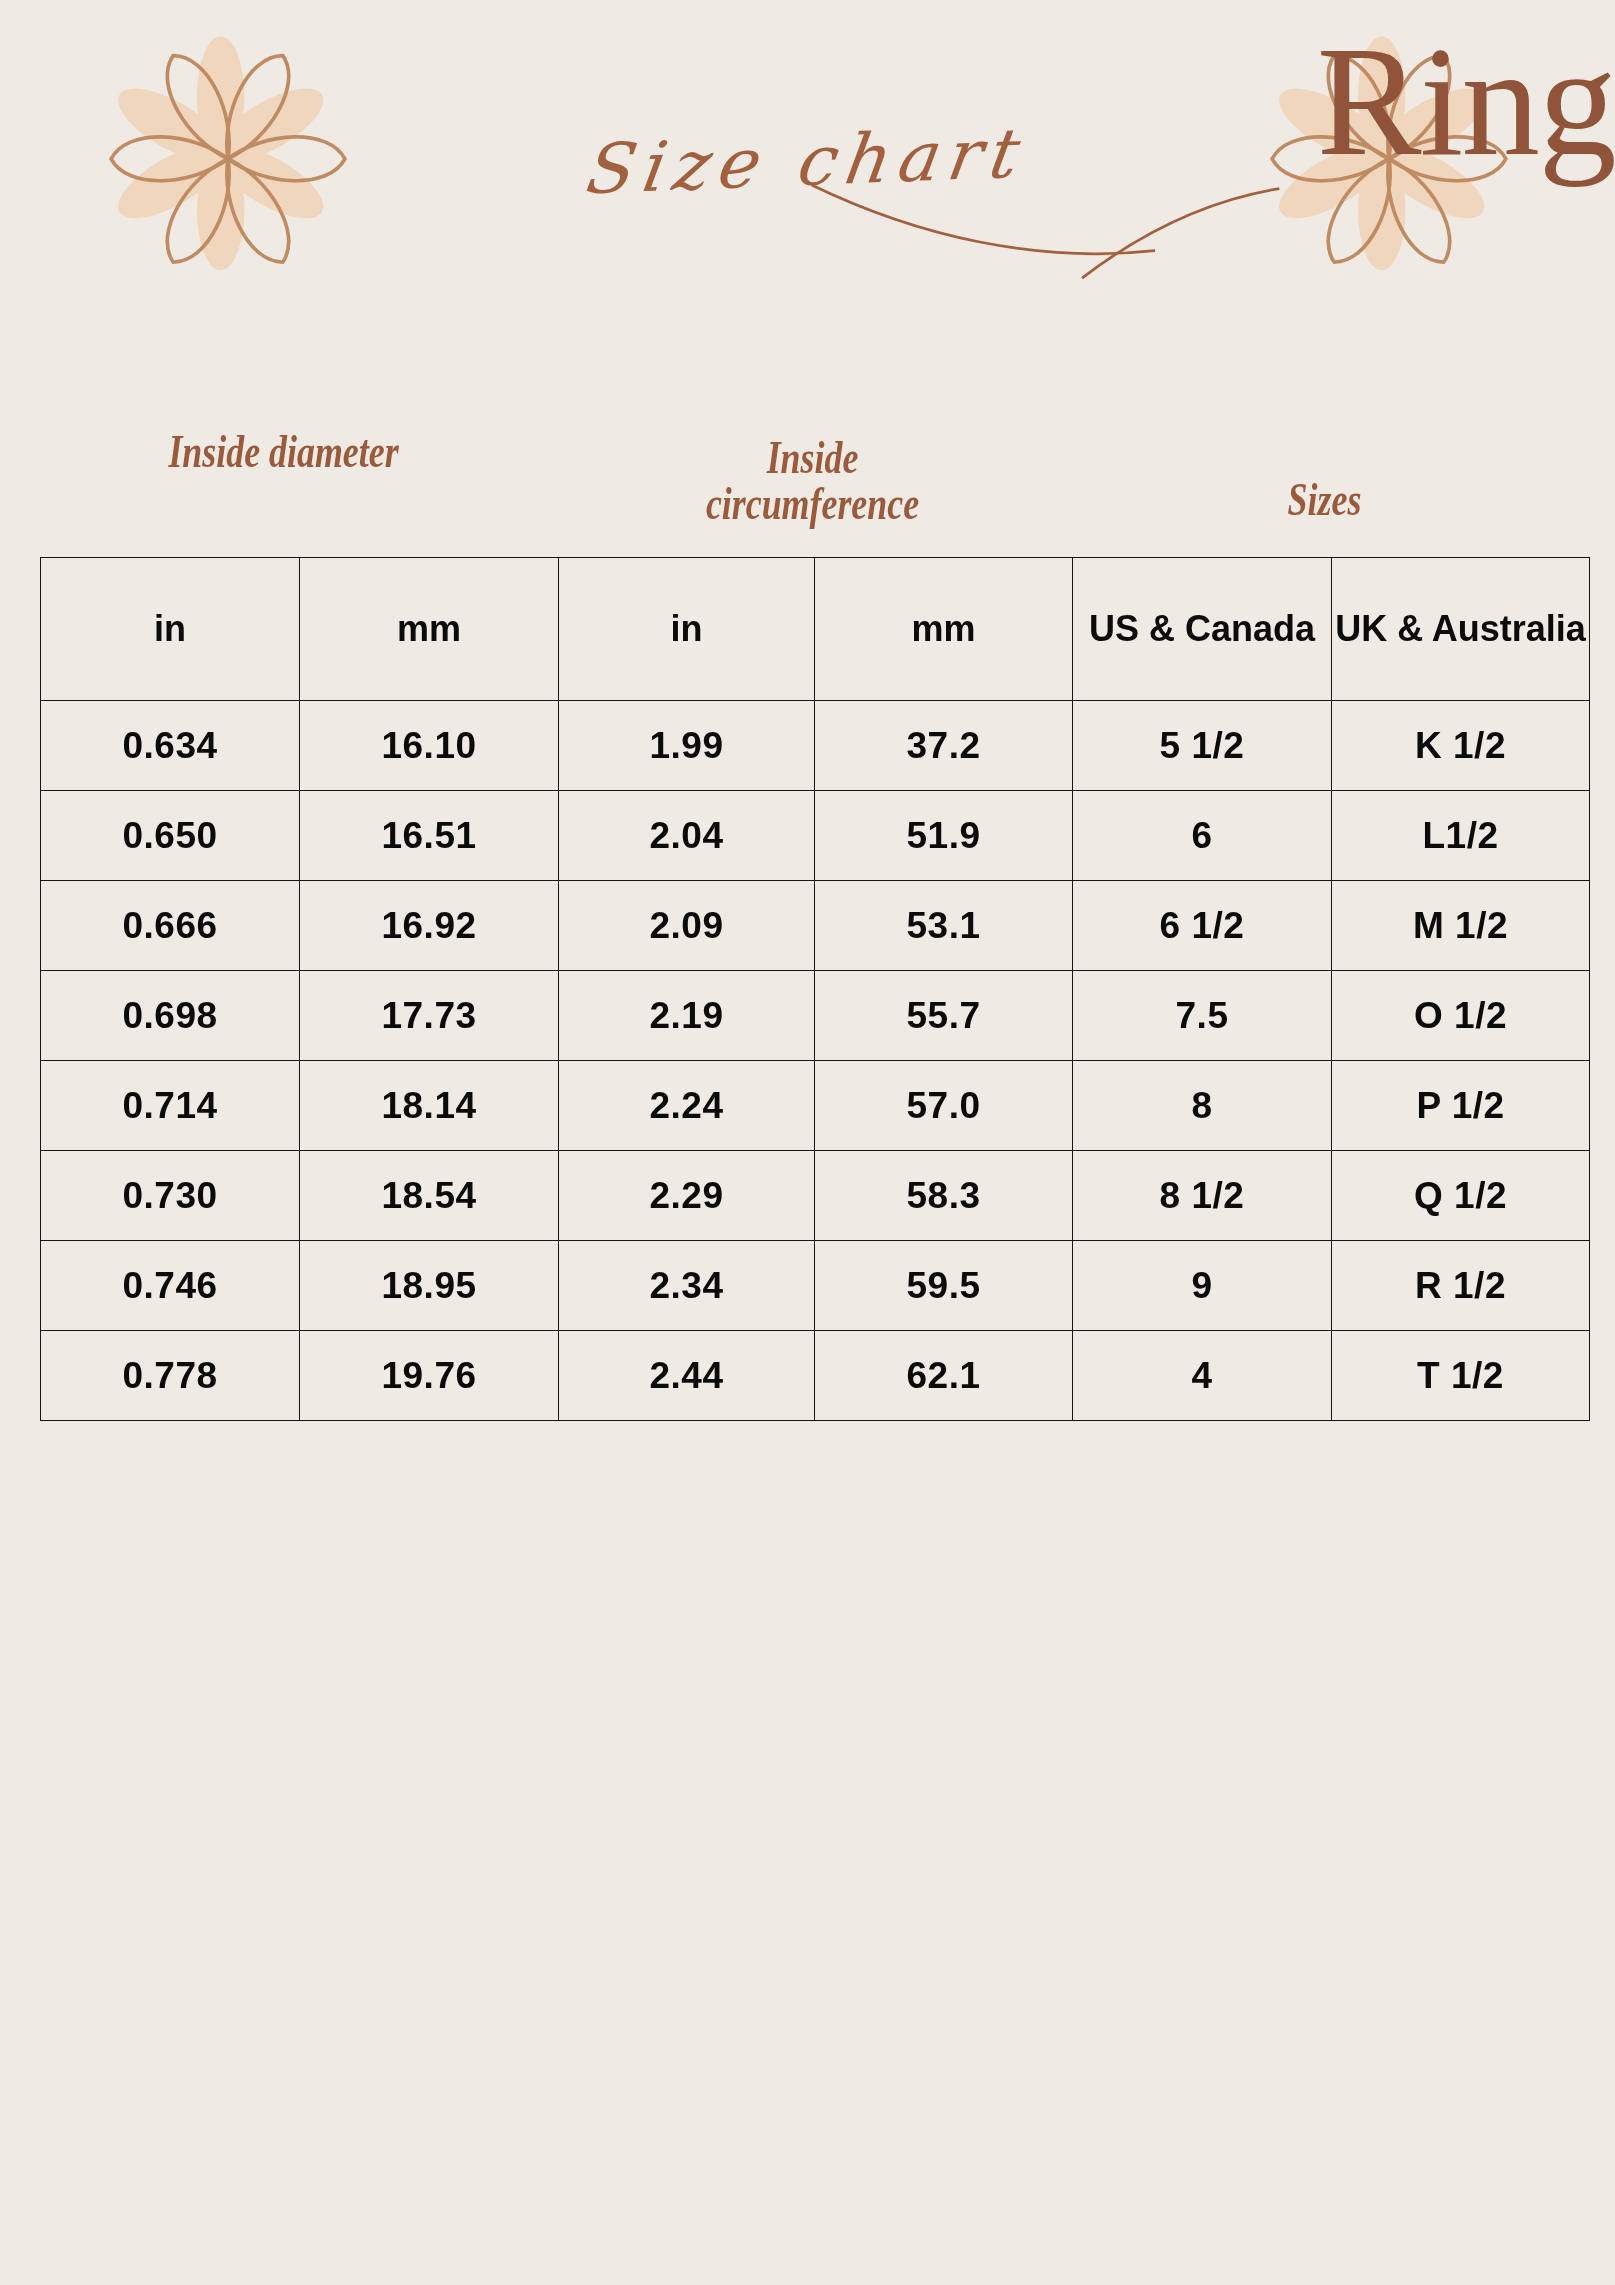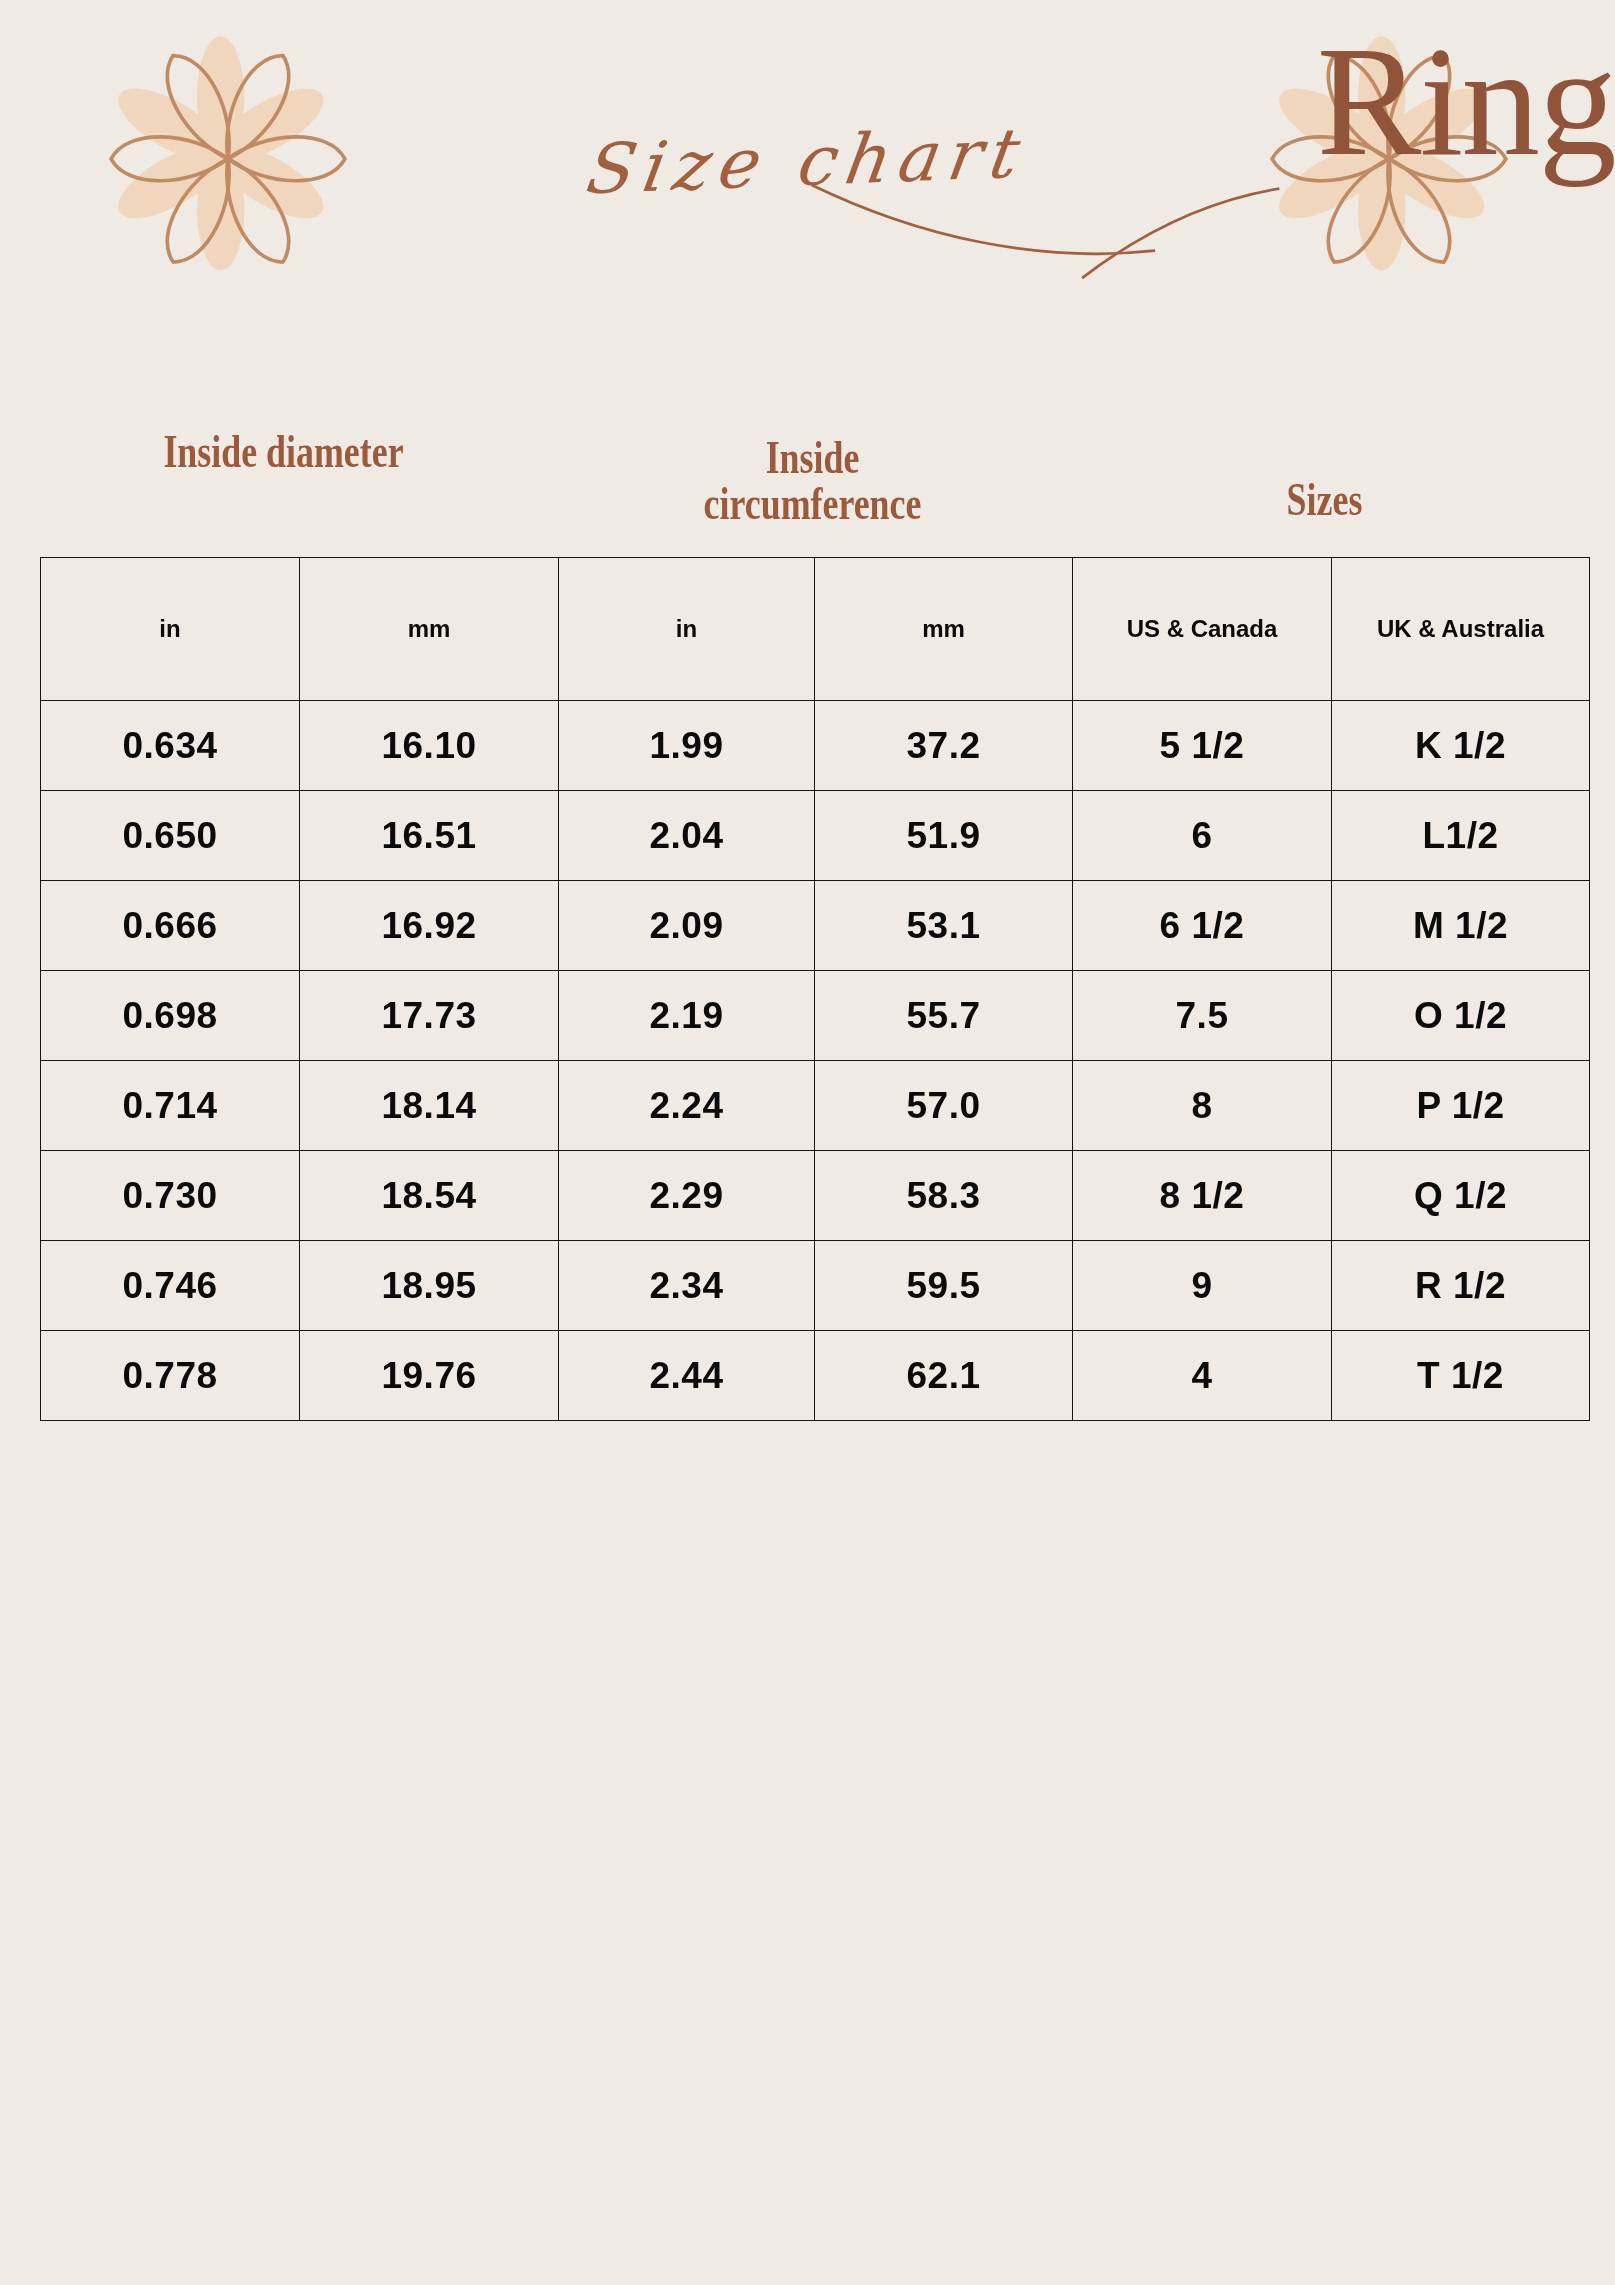--- a/index.html
+++ b/index.html
@@ -65,20 +65,21 @@
     height: 101px;
   }
 
   
   .group-heads {
     position: absolute;
     left: 0;
     top: 429px;
     width: 1435px;
     height: 128px;
+    font-style: italic;
   }
   .group-head {
     position: absolute;
     color: #9A5B3C;
     font-family: "Liberation Serif", "DejaVu Serif", serif;
     font-weight: bold;
     font-size: 46px;
     line-height: 1.02;
     text-align: center;
     transform: scaleX(0.78);
@@ -101,21 +102,21 @@
     border: 1.8px solid #151515;
     text-align: center;
     vertical-align: middle;
     color: #0B0B0B;
     font-family: "Liberation Sans", sans-serif;
     font-weight: bold;
     background: #F0EAE5;
   }
   .chart-table th {
     height: 140px;
-    font-size: 24px;
+    font-size: 36px;
     line-height: 1.22;
   }
   .chart-table td {
     height: 87px;
     font-size: 37px;
     letter-spacing: 0.5px;
     margin-top: 32px;
   }
   col.c1 { width: 259px; }
   col.c2 { width: 259px; }

